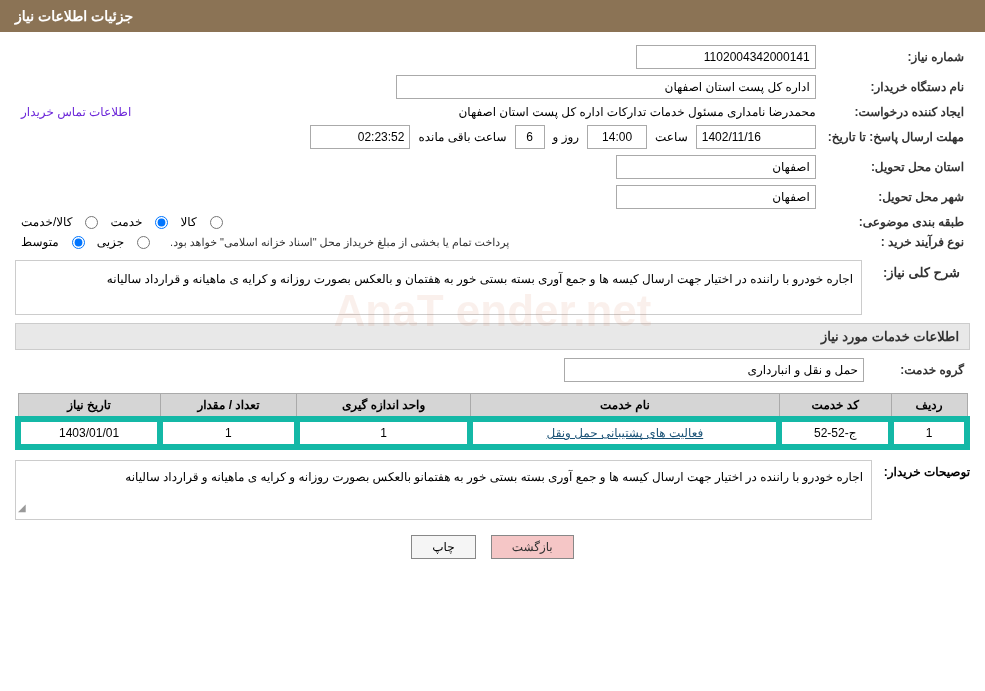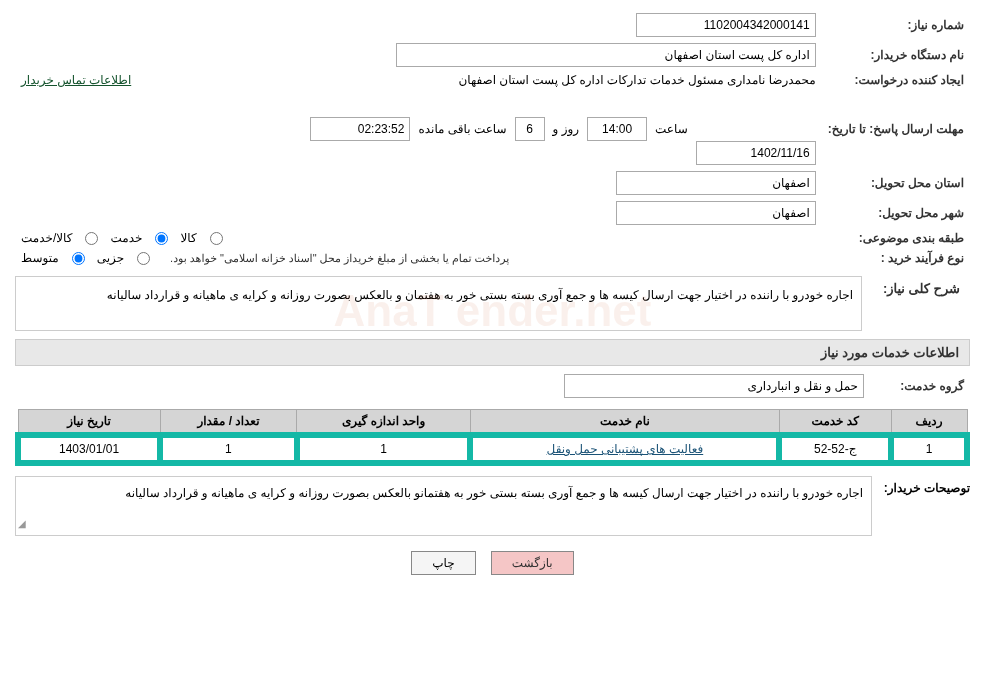--- a/index.html
+++ b/index.html
@@ -55,22 +55,21 @@
       height: 24px;
       line-height: 18px;
       vertical-align: middle;
       font-size: 12px;
       font-family: Tahoma, Arial, sans-serif;
     }
     .input-box-wide {
       min-width: 300px;
     }
     .link-blue {
-      color: #14532d;
-      text-decoration: underline;
+      color: #6d28d9;
       cursor: pointer;
     }
     .inline-row {
       display: flex;
       align-items: center;
       gap: 8px;
       flex-direction: row-reverse;
     }
     .radio-group {
       display: flex;
@@ -185,20 +184,23 @@
       color: #333;
     }
     .main-wrapper {
       position: relative;
     }
   </style>
 </head>
 <body>
 
 <div class="page-wrapper main-wrapper">
+  <div class="header-bar">
+    <span>جزئیات اطلاعات نیاز</span>
+  </div>
 
   <div class="content">
 
     <div style="position:absolute;top:45%;left:50%;transform:translate(-50%,-50%);opacity:0.07;font-size:44px;font-weight:bold;color:#c2410c;pointer-events:none;white-space:nowrap;z-index:0;">AnaT ender.net</div>
 
     <table class="info-table">
       <tbody>
           <tr>
         <td class="label-cell">شماره نیاز:</td>
         <td class="value-cell">
@@ -228,21 +230,21 @@
       <tr>
         <td class="label-cell">مهلت ارسال پاسخ: تا تاریخ:</td>
         <td class="value-cell" colspan="3">
           <div class="inline-row" style="justify-content:flex-end;">
             <span class="input-box" style="min-width:100px;">02:23:52</span>
             <span>ساعت باقی مانده</span>
             <span class="input-box" style="min-width:30px;text-align:center;">6</span>
             <span>روز و</span>
             <span class="input-box" style="min-width:60px;text-align:center;">14:00</span>
             <span>ساعت</span>
-            <span class="input-box" style="min-width:120px;text-align:right;margin-top:48px;">1402/11/16</span>
+            <span class="input-box" style="min-width:120px;text-align:left;">1402/11/16</span>
           </div>
         </td>
       </tr>
 
       <tr>
         <td class="label-cell">استان محل تحویل:</td>
         <td class="value-cell" colspan="3">
           <span class="input-box" style="min-width:200px;">اصفهان</span>
         </td>
       </tr>

